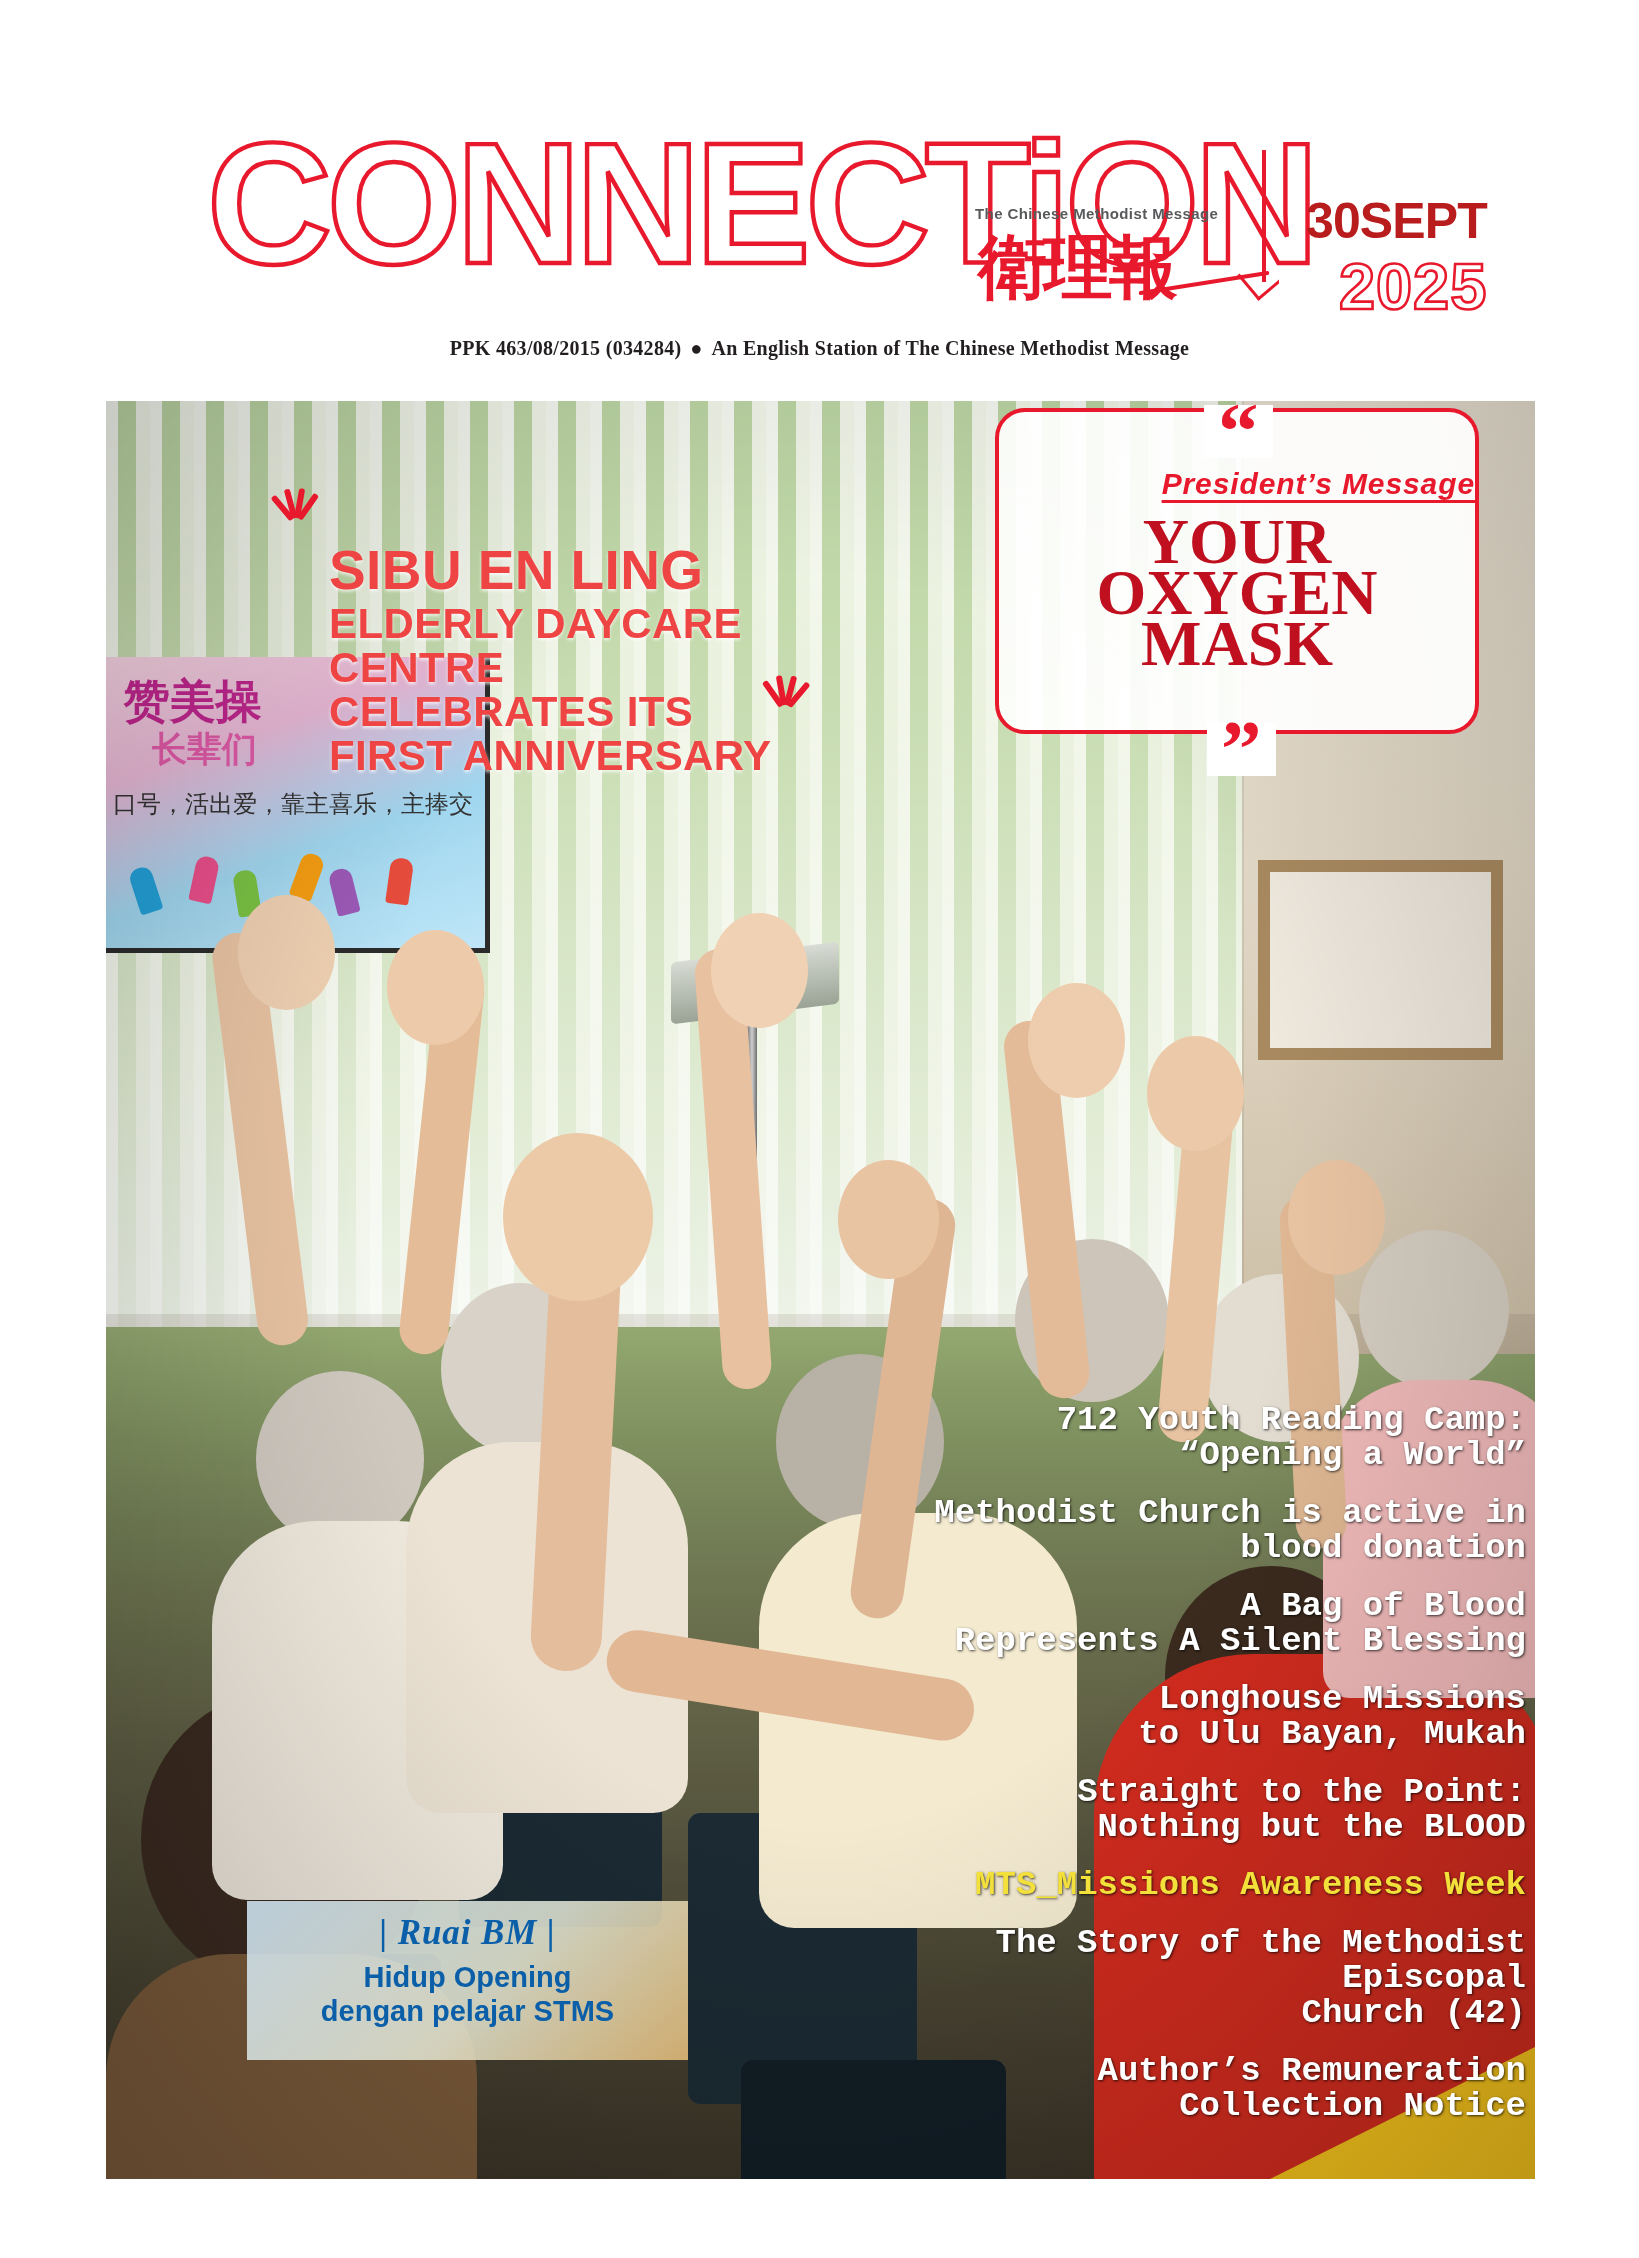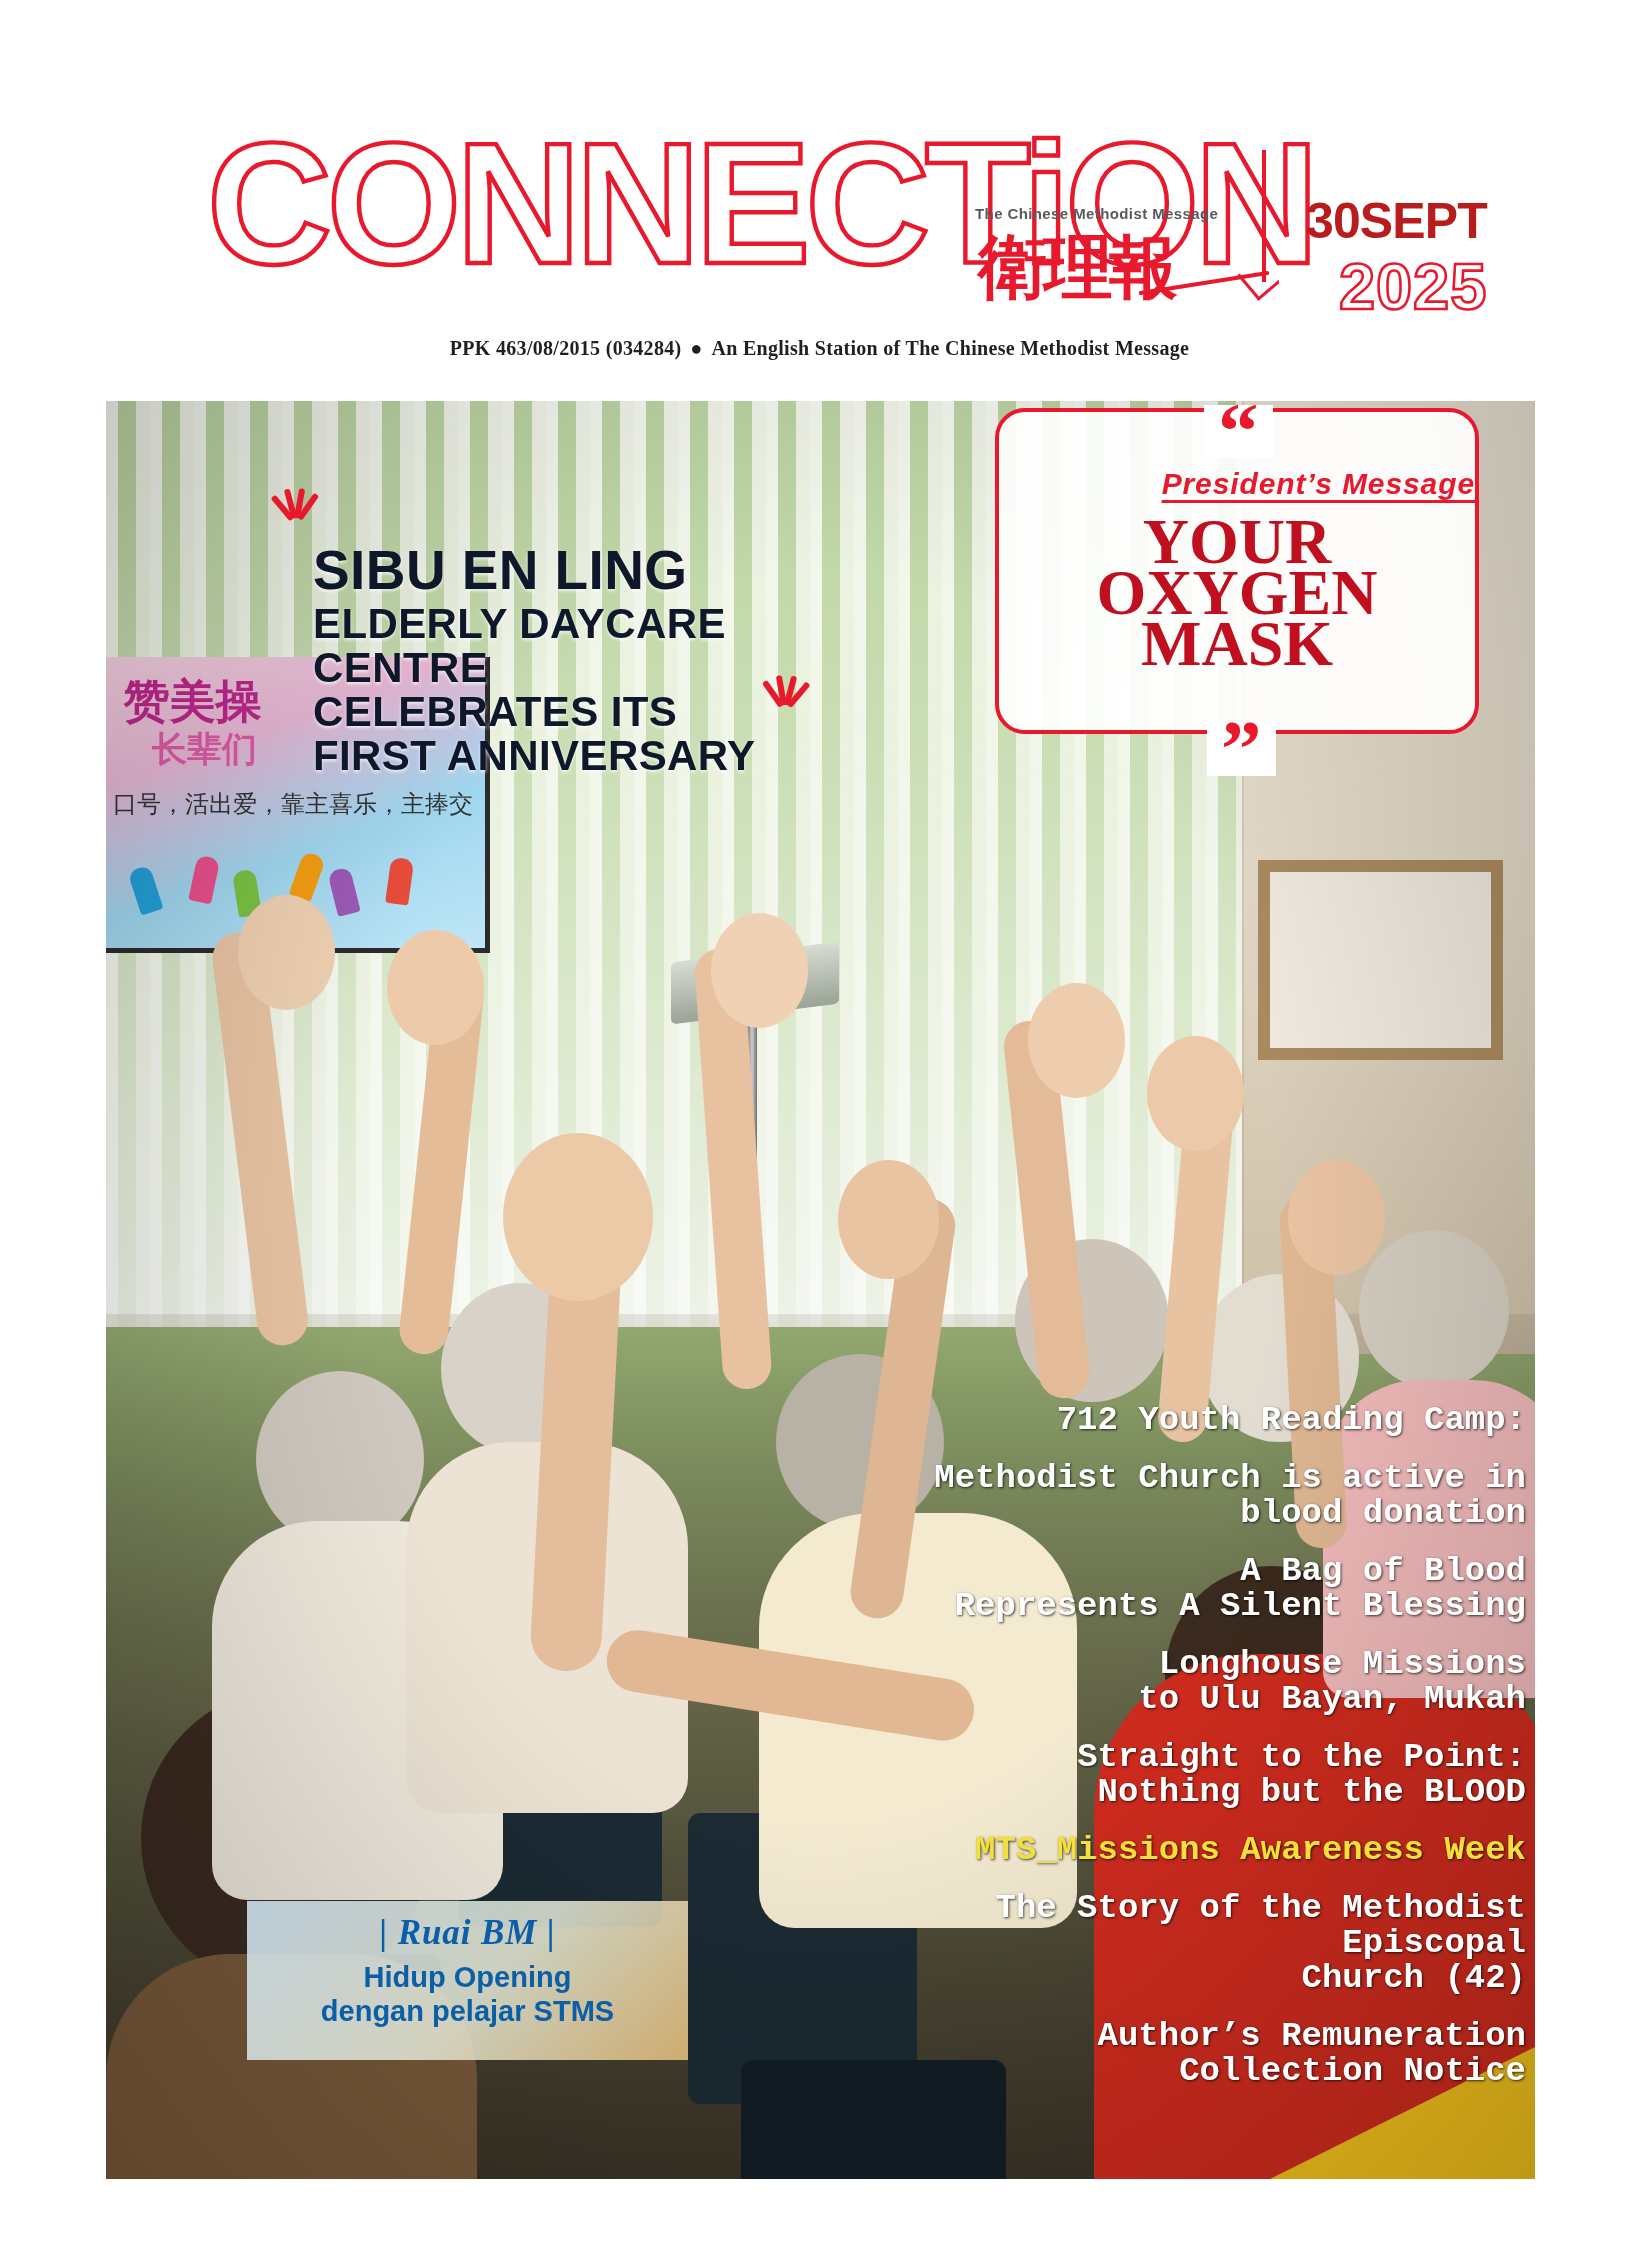--- a/index.html
+++ b/index.html
@@ -292,23 +292,24 @@
     left: 313px;
     top: 543px;
     width: 494px;
   }
   .cover-title .line {
     font-family: "Liberation Sans", sans-serif;
     font-weight: bold;
     font-size: 42px;
     line-height: 44px;
     letter-spacing: 0.4px;
-    color: #0f172a;
+    color: #ef4444;
     text-transform: uppercase;
     text-shadow: 0 1.8px 3.5px rgba(255,255,255,0.75);
+    padding-left: 16px;
   }
   .cover-title .line.big {
     font-size: 55px;
     line-height: 55px;
     margin-bottom: 3.5px;
   }
   .spark {
     position: absolute;
     width: 79px; height: 79px;
   }
@@ -548,20 +549,21 @@
     <span class="l">Your</span>
     <span class="l">Oxygen</span>
     <span class="l">Mask</span>
   </div>
   <div class="quote-close">”</div>
 </div>
 
 <div class="headlines">
   <div class="item">
     <span class="l">712 Youth Reading Camp:</span>
+    <span class="l">“Opening a World”</span>
   </div>
   <div class="item">
     <span class="l">Methodist Church is active in</span>
     <span class="l">blood donation</span>
   </div>
   <div class="item">
     <span class="l">A Bag of Blood</span>
     <span class="l">Represents A Silent Blessing</span>
   </div>
   <div class="item">

